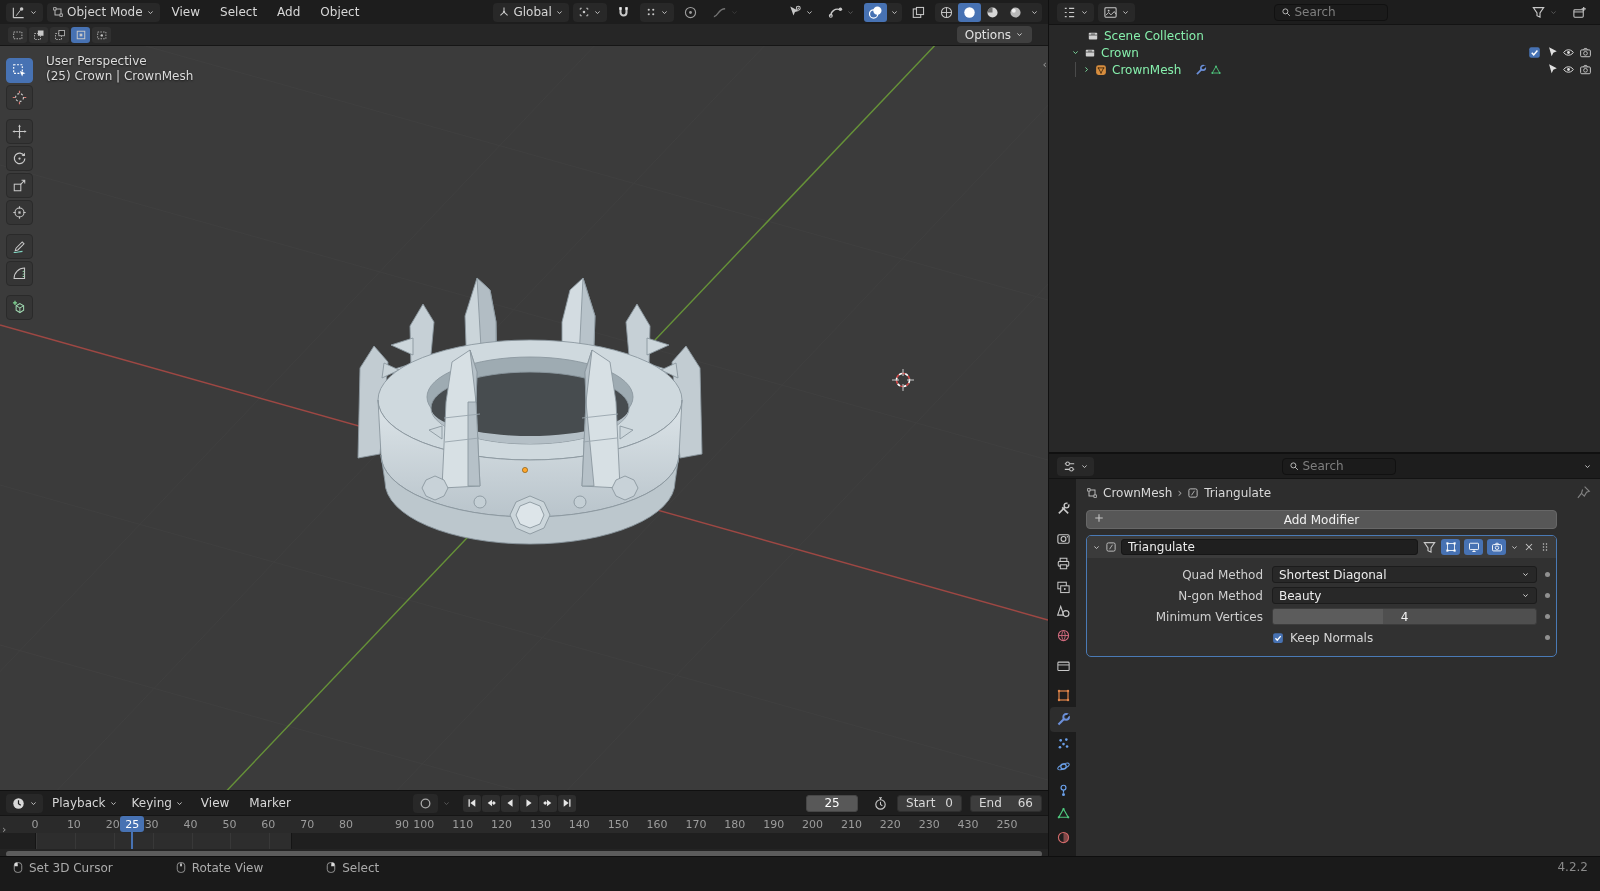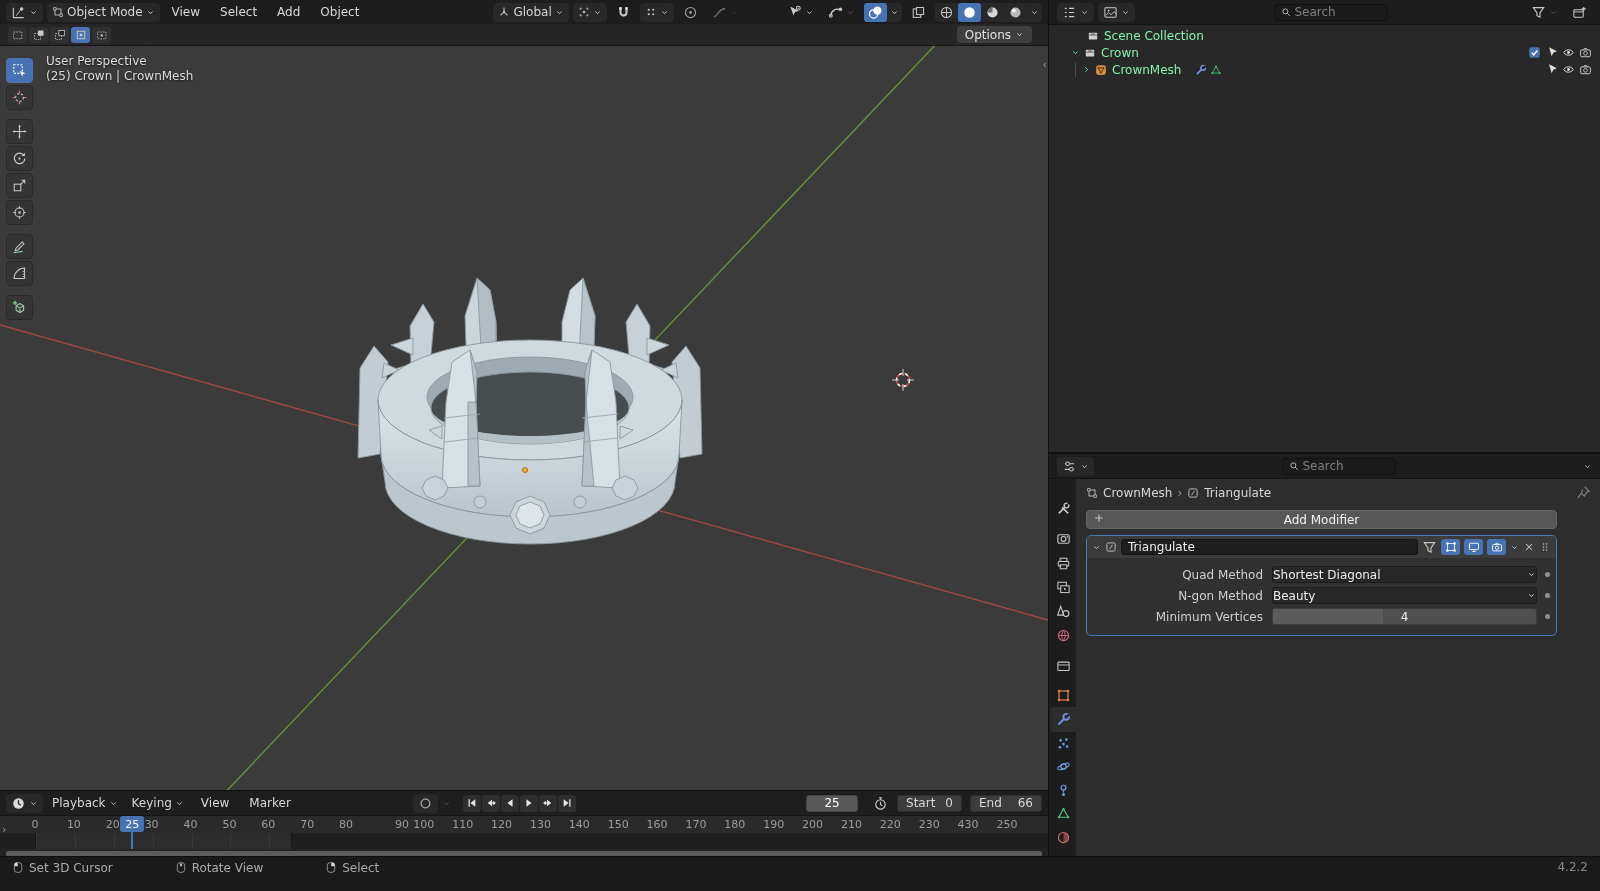--- a/index.html
+++ b/index.html
@@ -81,21 +81,21 @@
   .mod-head { height:22px; background:#3b3b3b; display:flex; align-items:center; gap:4px; padding:0 5px; }
   .mod-name { flex:1; height:16px; background:#1f1f1f; border:1px solid #161616; border-radius:3px; color:#ececec;
     font:inherit; padding:0 6px; outline:none; }
   .tgl { width:19px; height:16px; border-radius:3px; display:flex; align-items:center; justify-content:center; }
   .tgl.blue { background:#4772b3; } .tgl.blue .icon { color:#fff; }
   .mod-body { padding:6px 0 8px; }
   .frow { height:21px; display:flex; align-items:center; }
   .frow .flabel { flex:0 0 185px; text-align:right; padding-right:9px; color:#cfcfcf; }
   .fctrl { flex:1; margin-right:6px; position:relative; }
   .dropdown { height:17px; background:#282828; border:1px solid #1c1c1c; border-radius:3px; color:#ebebeb;
-    display:flex; align-items:center; padding:0 0; }
+    display:flex; align-items:center; padding:0 6px; }
   .dropdown .chev { margin-left:auto; }
   .slider { height:17px; background:#4f4f4f; border:1px solid #3c3c3c; border-radius:3px; position:relative; overflow:hidden;
     display:flex; align-items:center; justify-content:center; color:#f2f2f2; }
   .slider .fill { position:absolute; left:0; top:0; bottom:0; width:42%; background:#5c5c5c; }
   .slider span { position:relative; }
   .checkrow { display:flex; align-items:center; gap:6px; }
   .adot { width:5px; height:5px; border-radius:50%; background:#909090; margin:0 6px 0 2px; flex:0 0 auto; }
 
   
   .timeline { position:absolute; left:0; top:790px; width:1048px; height:66px; background:#242424; border-top:1px solid #101010; }
@@ -1014,20 +1014,33 @@
             <span class="adot"></span>
           </div>
           <div class="frow">
             <span class="flabel">Minimum Vertices</span>
             <div class="fctrl slider">
               <span class="fill"></span>
               <span>4</span>
             </div>
             <span class="adot"></span>
           </div>
+          <div class="frow">
+            <span class="flabel"></span>
+            <div class="fctrl checkrow">
+              <span class="icon sm">
+                  <svg viewBox="0 0 16 16" fill="none">
+                    <rect x="1.5" y="1.5" width="13" height="13" rx="2.6" fill="#4772b3"></rect>
+                    <path d="M4.6 8.4l2.4 2.5 4.6-5.4" stroke="#fff" stroke-width="1.8"></path>
+                  </svg>
+                </span>
+              <span>Keep Normals</span>
+            </div>
+            <span class="adot"></span>
+          </div>
         </div>
       </div>
     </div>
   </div>
 
   <div class="timeline">
     <div class="tl-header">
       <div class="hbtn dd">
         <span class="icon">
             <svg viewBox="0 0 16 16" fill="none">

